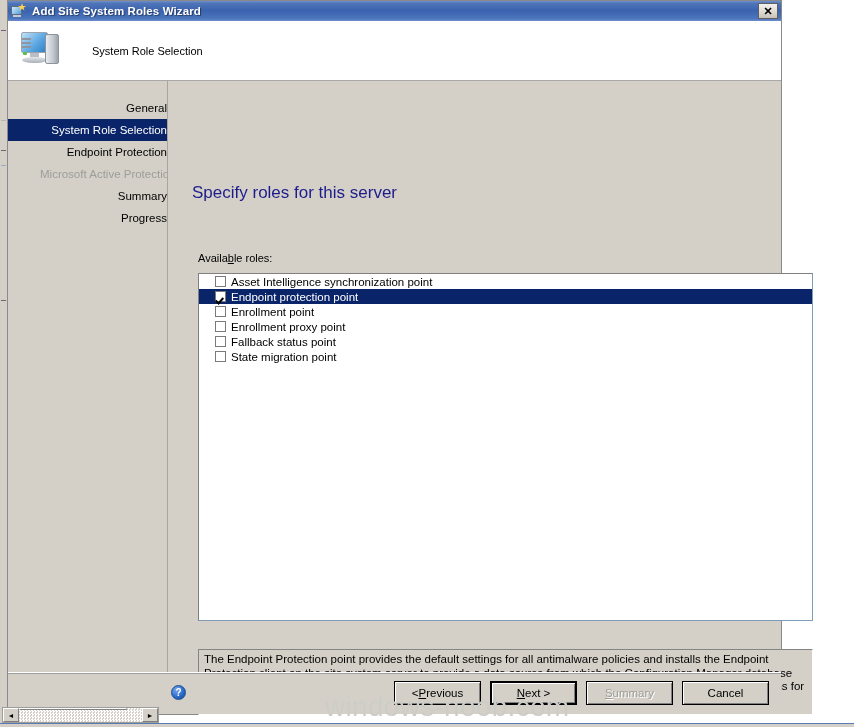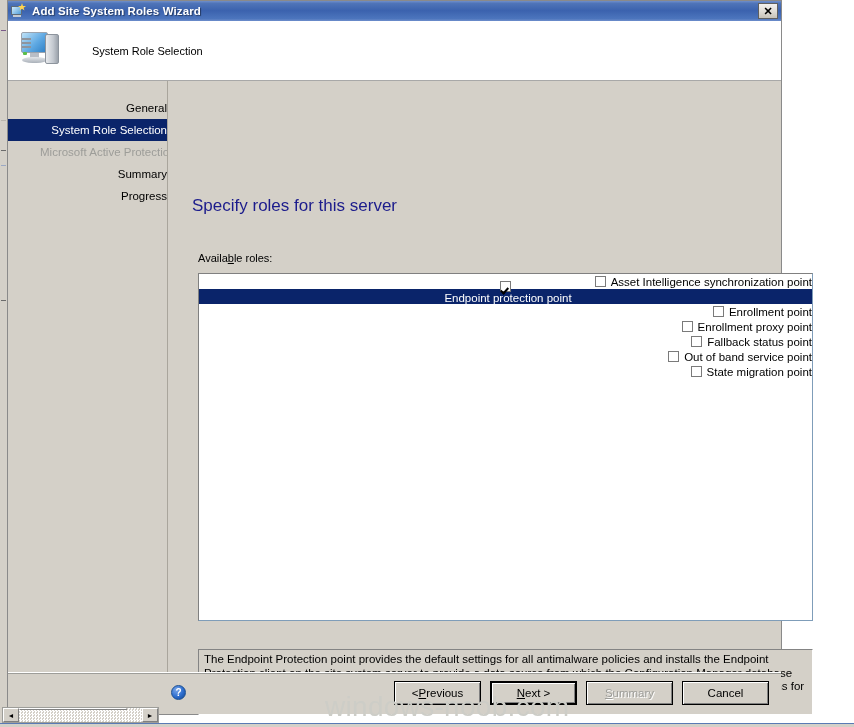--- a/index.html
+++ b/index.html
@@ -146,21 +146,21 @@
   
   .content {
     flex: 1 1 auto;
     position: relative;
     background: #d4d0c8;
     padding: 0 0 0 0;
   }
   .page-heading {
     position: absolute;
     left: 24px;
-    top: 115px;
+    top: 102px;
     font-size: 17px;
     color: #1c1c8c;
     font-family: "Liberation Sans", sans-serif;
     white-space: nowrap;
   }
   .field-label {
     position: absolute;
     font-size: 11px;
     color: #000000;
     white-space: nowrap;
@@ -178,30 +178,28 @@
     border: 1px solid #7f9db9;
     border-top-color: #808080;
     border-left-color: #808080;
     box-sizing: border-box;
     overflow: hidden;
   }
   .role-row {
     height: 15px;
     display: flex;
     align-items: center;
-    padding-left: 5px;
+    padding-left: 16px;
     font-size: 11.5px;
     color: #000000;
     cursor: default;
-    justify-content: flex-end;
   }
   .role-row.selected {
     background: #0a246a;
     color: #ffffff;
-    flex-direction: column;
   }
   .cbox {
     width: 11px; height: 11px;
     border: 1px solid #7a7a7a;
     background: #ffffff;
     box-sizing: border-box;
     margin-right: 5px;
     flex: 0 0 auto;
     position: relative;
   }
@@ -456,20 +454,21 @@
       <span class="tower-led"></span>
     </span>
     <span class="header-title">System Role Selection</span>
   </div>
 
   <div class="body-area">
 
     <div class="sidebar">
       <div class="nav-item">General</div>
       <div class="nav-item selected">System Role Selection</div>
+      <div class="nav-item indent">Endpoint Protection</div>
       <div class="nav-item indent disabled">Microsoft Active Protection Service</div>
       <div class="nav-item">Summary</div>
       <div class="nav-item">Progress</div>
     </div>
 
     <div class="content">
 
       <div class="page-heading">Specify roles for this server</div>
 
       <div class="field-label" style="left:30px; top:171px;"><span>Availa</span><span class="acc">b</span><span>le roles:</span></div>
@@ -487,24 +486,20 @@
           <span class="cbox"></span>
           <span class="role-label">Enrollment point</span>
         </div>
         <div class="role-row">
           <span class="cbox"></span>
           <span class="role-label">Enrollment proxy point</span>
         </div>
         <div class="role-row">
           <span class="cbox"></span>
           <span class="role-label">Fallback status point</span>
-        </div>
-        <div class="role-row">
-          <span class="cbox"></span>
-          <span class="role-label">Out of band service point</span>
         </div>
         <div class="role-row">
           <span class="cbox"></span>
           <span class="role-label">State migration point</span>
         </div>
       </div>
 
       <div class="field-label" style="left:30px; top:577px;"><span class="acc">D</span><span>escription:</span></div>
 
       <div class="descbox">The Endpoint Protection point provides the default settings for all antimalware policies and installs the Endpoint Protection client on the site system server to provide a data source from which the Configuration Manager database resolves malware IDs to names. When you install this site system role, you must accept the end user license terms for System Center 2012 Endpoint Protection.</div>

